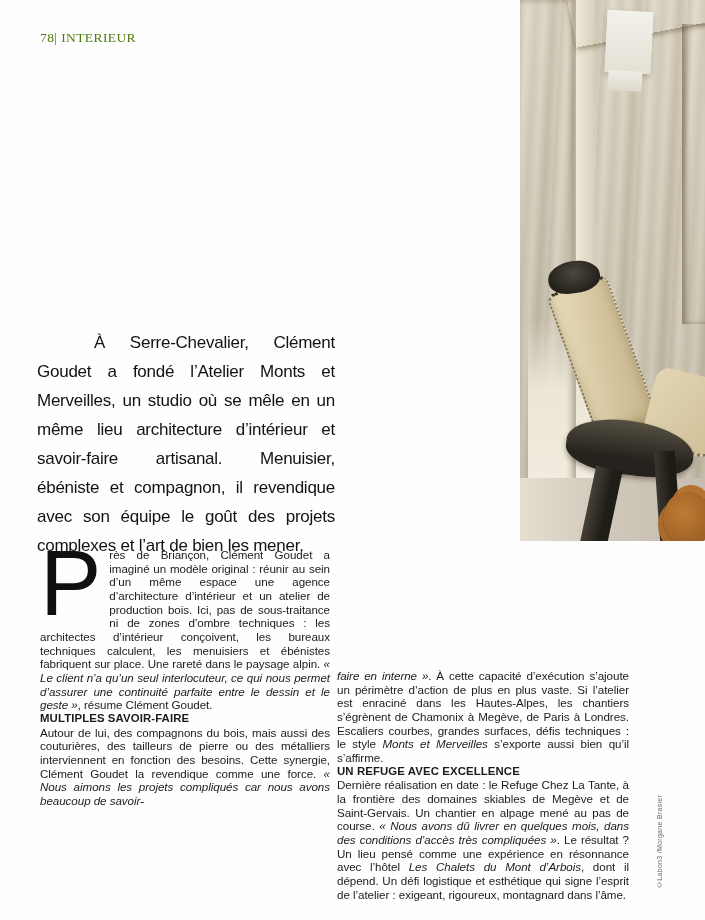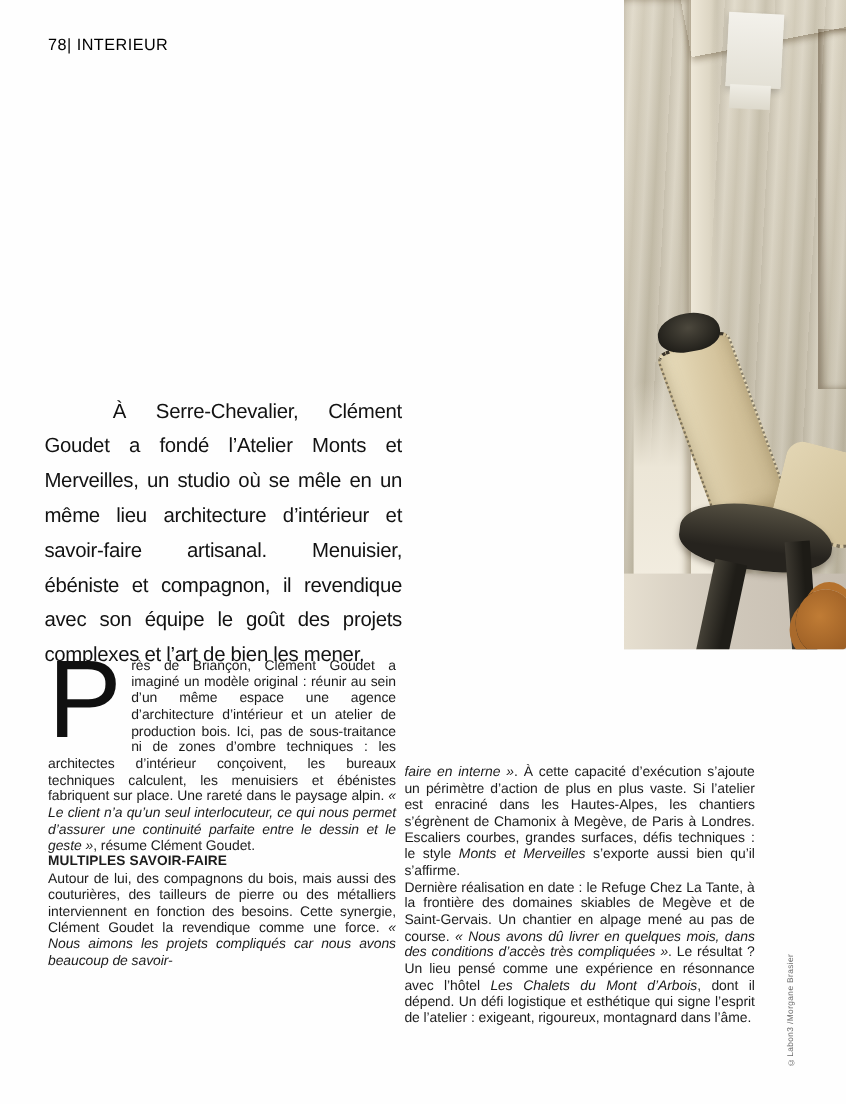--- a/index.html
+++ b/index.html
@@ -3,36 +3,36 @@
 <meta charset="utf-8">
 <style>
   html,body{margin:0;padding:0;background:#e9e9e9;}
   .page{
     position:relative;width:705px;height:920px;background:#fefefe;
     font-family:"Liberation Sans",sans-serif;overflow:hidden;margin:0 auto;
   }
   
   .folio{
     position:absolute;left:40px;top:30px;
-    font-family:Liberation Sans, sans-serif;
-    font-size:13.5px;letter-spacing:.4px;color:#000000;
+    font-family:Liberation Serif, serif;
+    font-size:13.5px;letter-spacing:.4px;color:#4d7c0f;
   }
   
   .intro{
     position:absolute;left:37px;top:311px;width:298px;
     font-size:17px;line-height:29px;color:#121212;
     text-align:justify;text-indent:57px;letter-spacing:-0.25px;
   }
   
   .col{
     position:absolute;width:290px;font-size:11.6px;line-height:13.65px;
     color:#1b1b1b;text-align:justify;letter-spacing:-0.05px;
   }
   .col-1{left:40px;top:548px;}
-  .col-2{left:337px;top:637px;width:292px;}
+  .col-2{left:337px;top:669px;width:292px;}
   .col p{margin:0;}
   .section-heading{
     font-weight:bold;font-size:11.4px;margin:7px 0 0 0;
     letter-spacing:.1px;text-align:left;
   }
   .dropcap{
     float:left;font-size:92px;line-height:67px;height:67px;
     margin:2px 8px 0 0;color:#101010;
   }
   .col i{font-style:italic;}
@@ -174,18 +174,19 @@
   <p class="intro">À Serre-Chevalier, Clément Goudet a fondé l’Atelier Monts et Merveilles, un studio où se mêle en un même lieu architecture d’intérieur et savoir-faire artisanal. Menuisier, ébéniste et compagnon, il revendique avec son équipe le goût des projets complexes et l’art de bien les mener.</p>
 
   <div class="col col-1">
     <p><span class="dropcap">P</span><span><span>rès de Briançon, Clément Goudet a imaginé un modèle original : réunir au sein d’un même espace une agence d’architecture d’intérieur et un atelier de production bois. Ici, pas de sous-traitance ni de zones d’ombre techniques : les architectes d’intérieur conçoivent, les bureaux techniques calculent, les menuisiers et ébénistes fabriquent sur place. Une rareté dans le paysage alpin. </span><i>« Le client n’a qu’un seul interlocuteur, ce qui nous permet d’assurer une continuité parfaite entre le dessin et le geste »</i><span>, résume Clément Goudet.</span></span></p>
     <p class="section-heading">MULTIPLES SAVOIR-FAIRE</p>
     <p><span><span>Autour de lui, des compagnons du bois, mais aussi des couturières, des tailleurs de pierre ou des métalliers interviennent en fonction des besoins. Cette synergie, Clément Goudet la revendique comme une force. </span><i>« Nous aimons les projets compliqués car nous avons beaucoup de savoir-</i></span></p>
   </div>
 
   <div class="col col-2">
     <p><span><i>faire en interne »</i><span>. À cette capacité d’exécution s’ajoute un périmètre d’action de plus en plus vaste. Si l’atelier est enraciné dans les Hautes-Alpes, les chantiers s’égrènent de Chamonix à Megève, de Paris à Londres. Escaliers courbes, grandes surfaces, défis techniques : le style </span><i>Monts et Merveilles</i><span> s’exporte aussi bien qu’il s’affirme.</span></span></p>
+    <p class="section-heading">UN REFUGE AVEC EXCELLENCE</p>
     <p><span><span>Dernière réalisation en date : le Refuge Chez La Tante, à la frontière des domaines skiables de Megève et de Saint-Gervais. Un chantier en alpage mené au pas de course. </span><i>« Nous avons dû livrer en quelques mois, dans des conditions d’accès très compliquées »</i><span>. Le résultat ? Un lieu pensé comme une expérience en résonnance avec l’hôtel </span><i>Les Chalets du Mont d’Arbois</i><span>, dont il dépend. Un défi logistique et esthétique qui signe l’esprit de l’atelier : exigeant, rigoureux, montagnard dans l’âme.</span></span></p>
   </div>
 
   <div class="credit">©Labon3 /Morgane Brasier</div>
 
 </div>
 
 </body></html>

